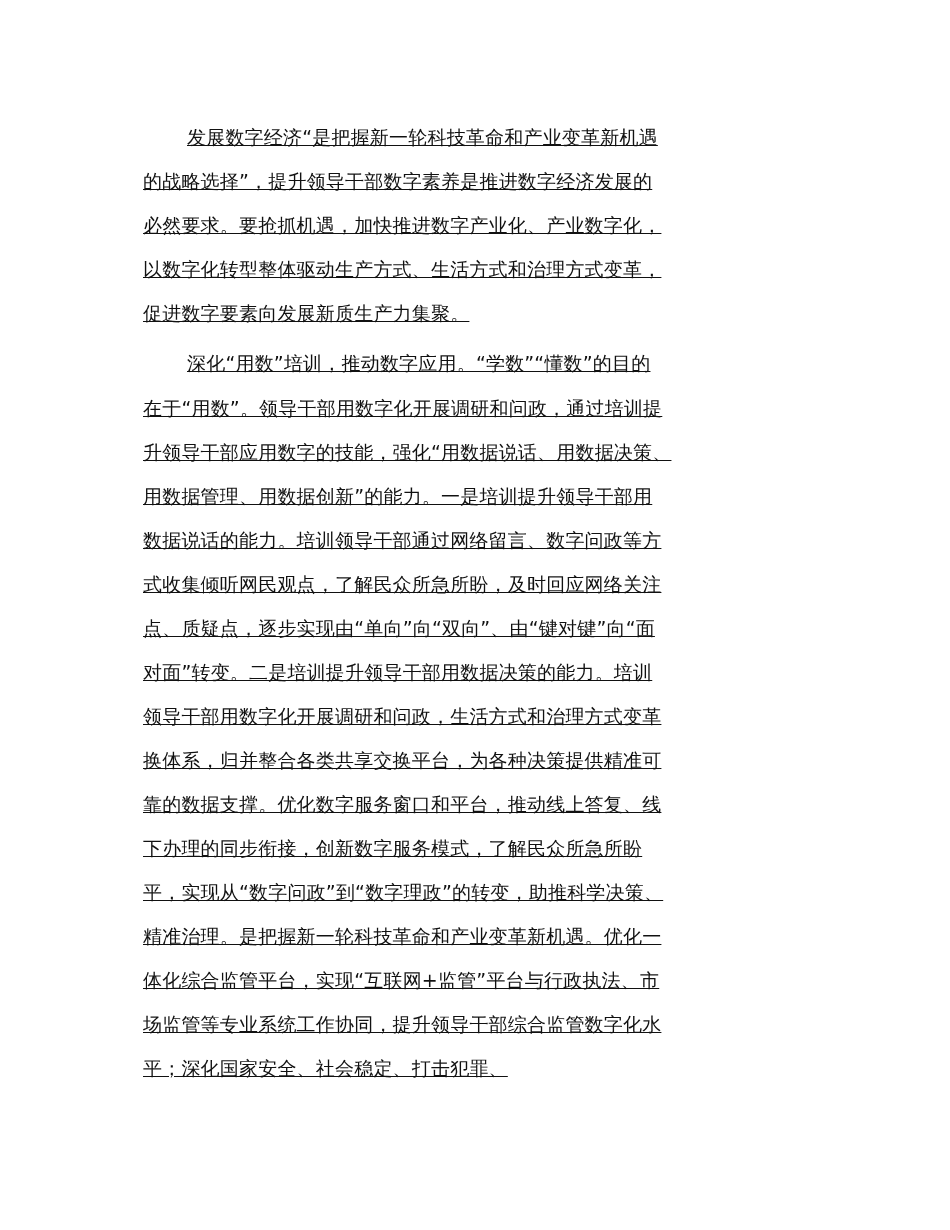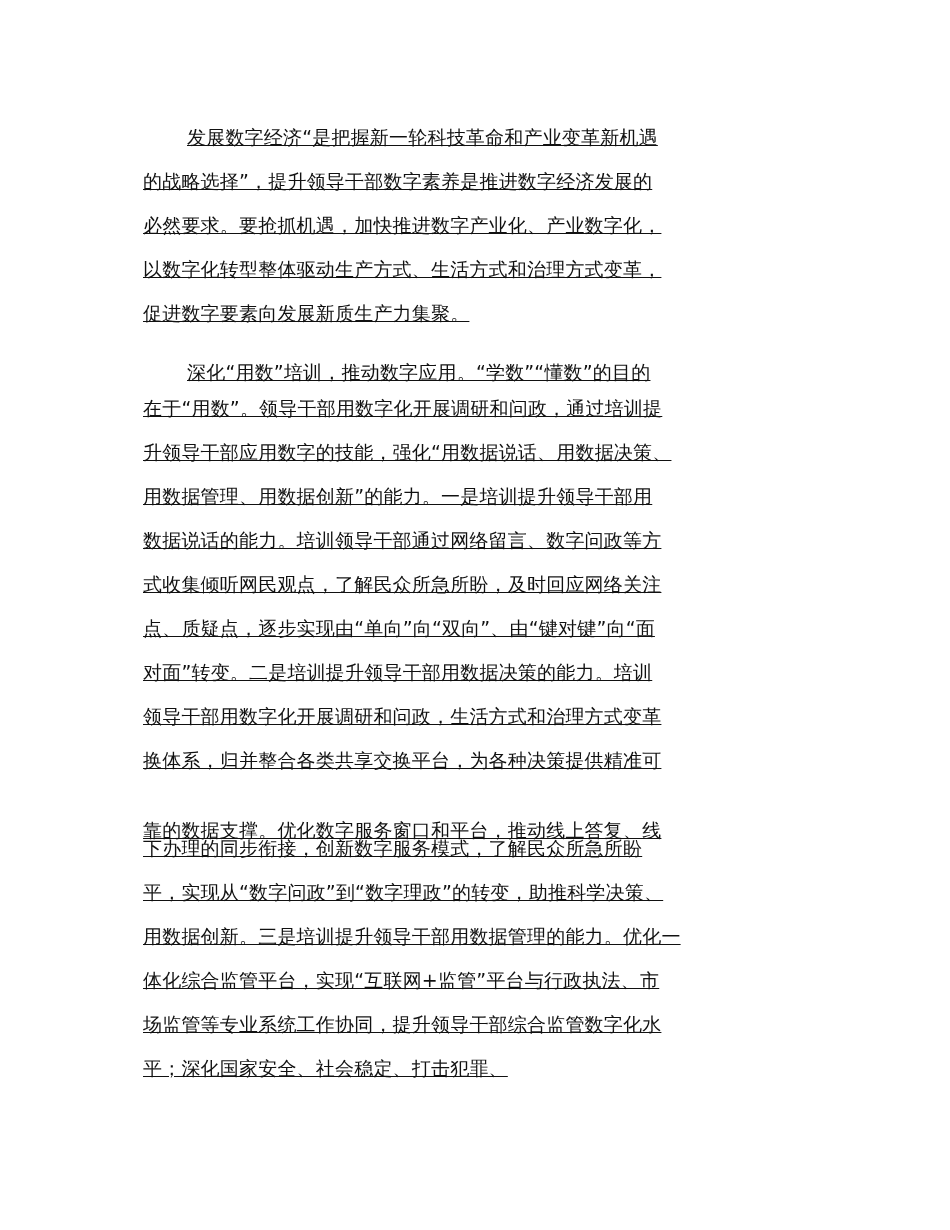--- a/index.html
+++ b/index.html
@@ -22,31 +22,31 @@
 
   <div>
     <div class="line indent" style="top:122px">发展数字经济“是把握新一轮科技革命和产业变革新机遇</div>
     <div class="line" style="top:166px">的战略选择”，提升领导干部数字素养是推进数字经济发展的</div>
     <div class="line" style="top:210px">必然要求。要抢抓机遇，加快推进数字产业化、产业数字化，</div>
     <div class="line" style="top:254px">以数字化转型整体驱动生产方式、生活方式和治理方式变革，</div>
     <div class="line" style="top:298px">促进数字要素向发展新质生产力集聚。</div>
   </div>
 
   <div>
-    <div class="line indent" style="top:357px">深化“用数”培训，推动数字应用。“学数”“懂数”的目的</div>
+    <div class="line indent" style="top:348px">深化“用数”培训，推动数字应用。“学数”“懂数”的目的</div>
     <div class="line" style="top:393px">在于“用数”。领导干部用数字化开展调研和问政，通过培训提</div>
     <div class="line" style="top:437px">升领导干部应用数字的技能，强化“用数据说话、用数据决策、</div>
     <div class="line" style="top:481px">用数据管理、用数据创新”的能力。一是培训提升领导干部用</div>
     <div class="line" style="top:525px">数据说话的能力。培训领导干部通过网络留言、数字问政等方</div>
     <div class="line" style="top:569px">式收集倾听网民观点，了解民众所急所盼，及时回应网络关注</div>
     <div class="line" style="top:613px">点、质疑点，逐步实现由“单向”向“双向”、由“键对键”向“面</div>
     <div class="line" style="top:657px">对面”转变。二是培训提升领导干部用数据决策的能力。培训</div>
     <div class="line" style="top:701px">领导干部用数字化开展调研和问政，生活方式和治理方式变革</div>
     <div class="line" style="top:745px">换体系，归并整合各类共享交换平台，为各种决策提供精准可</div>
-    <div class="line" style="top:815px">靠的数据支撑。优化数字服务窗口和平台，推动线上答复、线</div>
+    <div class="line" style="top:789px">靠的数据支撑。优化数字服务窗口和平台，推动线上答复、线</div>
     <div class="line" style="top:833px">下办理的同步衔接，创新数字服务模式，了解民众所急所盼</div>
     <div class="line" style="top:877px">平，实现从“数字问政”到“数字理政”的转变，助推科学决策、</div>
-    <div class="line" style="top:921px">用数据创新。三是培训提升领导干部用数据管理的能力。优化一</div>
+    <div class="line" style="top:921px">精准治理。是把握新一轮科技革命和产业变革新机遇。优化一</div>
     <div class="line" style="top:965px">体化综合监管平台，实现“互联网+监管”平台与行政执法、市</div>
     <div class="line" style="top:1009px">场监管等专业系统工作协同，提升领导干部综合监管数字化水</div>
     <div class="line" style="top:1053px">平；深化国家安全、社会稳定、打击犯罪、</div>
   </div>
 </div>
 
 </body></html>

